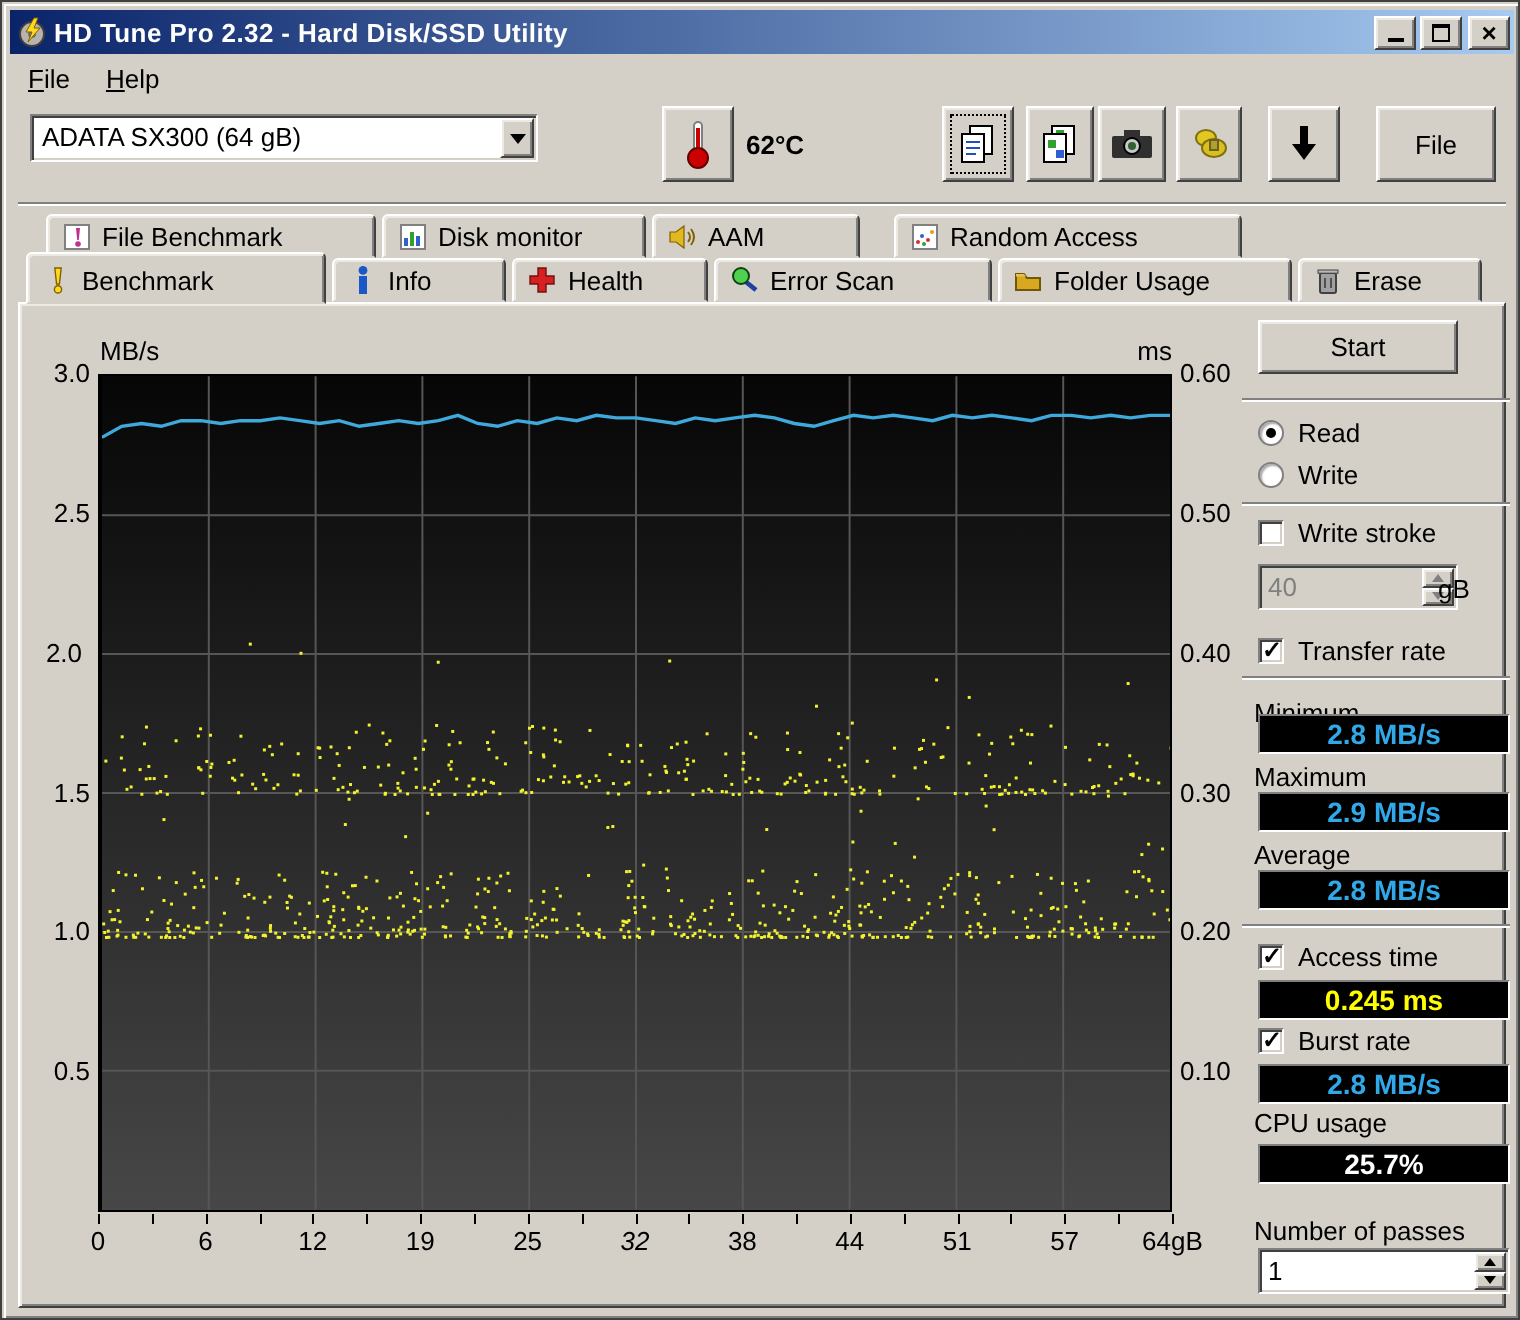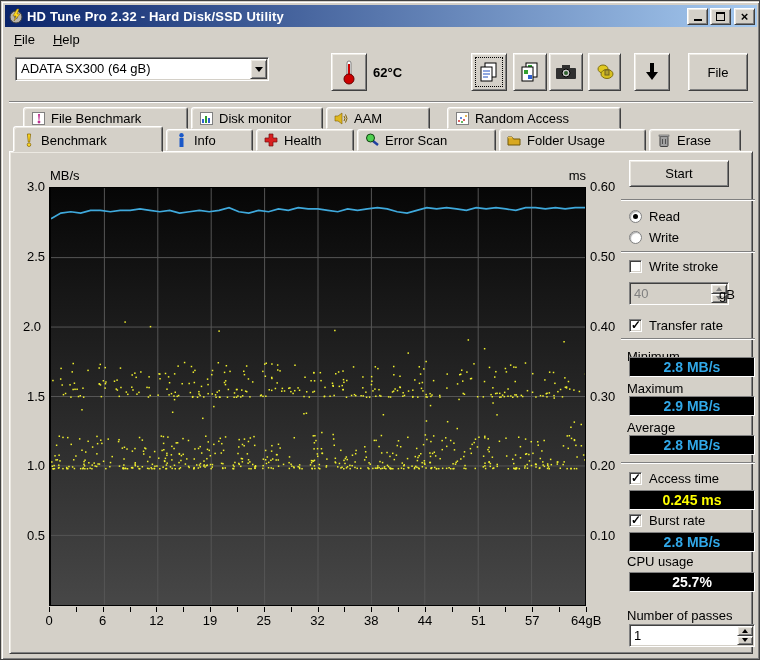--- a/index.html
+++ b/index.html
@@ -1214,21 +1214,21 @@
       <div class="axis-lab" style="left: 589px; top: 247.833px; width: 34px; text-align: left;">0.50</div>
       <div class="axis-lab" style="left: 589px; top: 317.667px; width: 34px; text-align: left;">0.40</div>
       <div class="axis-lab" style="left: 589px; top: 387.5px; width: 34px; text-align: left;">0.30</div>
       <div class="axis-lab" style="left: 589px; top: 457.333px; width: 34px; text-align: left;">0.20</div>
       <div class="axis-lab" style="left: 589px; top: 527.167px; width: 34px; text-align: left;">0.10</div>
       <div class="axis-lab" style="left: 33px; top: 612px; width: 30px; text-align: center;">0</div>
       <div class="axis-lab" style="left: 86.7px; top: 612px; width: 30px; text-align: center;">6</div>
       <div class="axis-lab" style="left: 140.4px; top: 612px; width: 30px; text-align: center;">12</div>
       <div class="axis-lab" style="left: 194.1px; top: 612px; width: 30px; text-align: center;">19</div>
       <div class="axis-lab" style="left: 247.8px; top: 612px; width: 30px; text-align: center;">25</div>
-      <div class="axis-lab" style="left: 301.5px; top: 612px; width: 30px; text-align: center;">32</div>
+      <div class="axis-lab" style="left: 301.5px; top: 612px; width: 30px; text-align: center; font-style: italic;">32</div>
       <div class="axis-lab" style="left: 355.2px; top: 612px; width: 30px; text-align: center;">38</div>
       <div class="axis-lab" style="left: 408.9px; top: 612px; width: 30px; text-align: center;">44</div>
       <div class="axis-lab" style="left: 462.6px; top: 612px; width: 30px; text-align: center;">51</div>
       <div class="axis-lab" style="left: 516.3px; top: 612px; width: 30px; text-align: center;">57</div>
       <div class="axis-lab" style="left: 570px; top: 612px; width: 44px; ">64gB</div>
       <div style="position: absolute; left: 48px; top: 606px; width: 1px; height: 5px; background: rgb(0, 0, 0);"></div>
       <div style="position: absolute; left: 74.8px; top: 606px; width: 1px; height: 5px; background: rgb(0, 0, 0);"></div>
       <div style="position: absolute; left: 101.7px; top: 606px; width: 1px; height: 5px; background: rgb(0, 0, 0);"></div>
       <div style="position: absolute; left: 128.6px; top: 606px; width: 1px; height: 5px; background: rgb(0, 0, 0);"></div>
       <div style="position: absolute; left: 155.4px; top: 606px; width: 1px; height: 5px; background: rgb(0, 0, 0);"></div>

